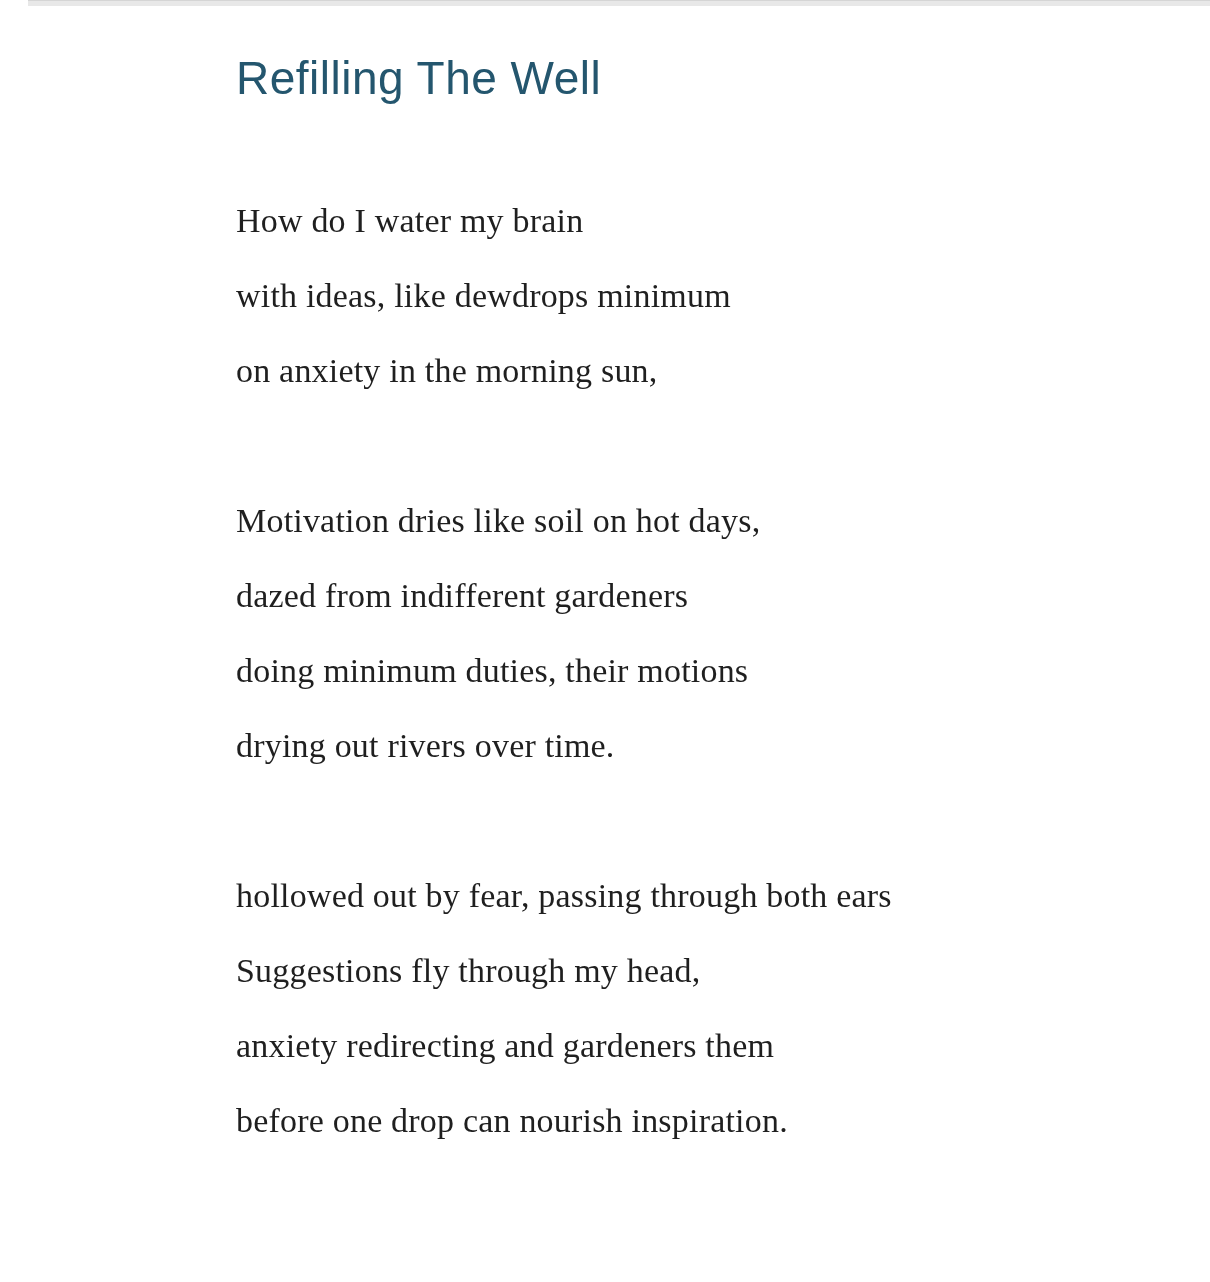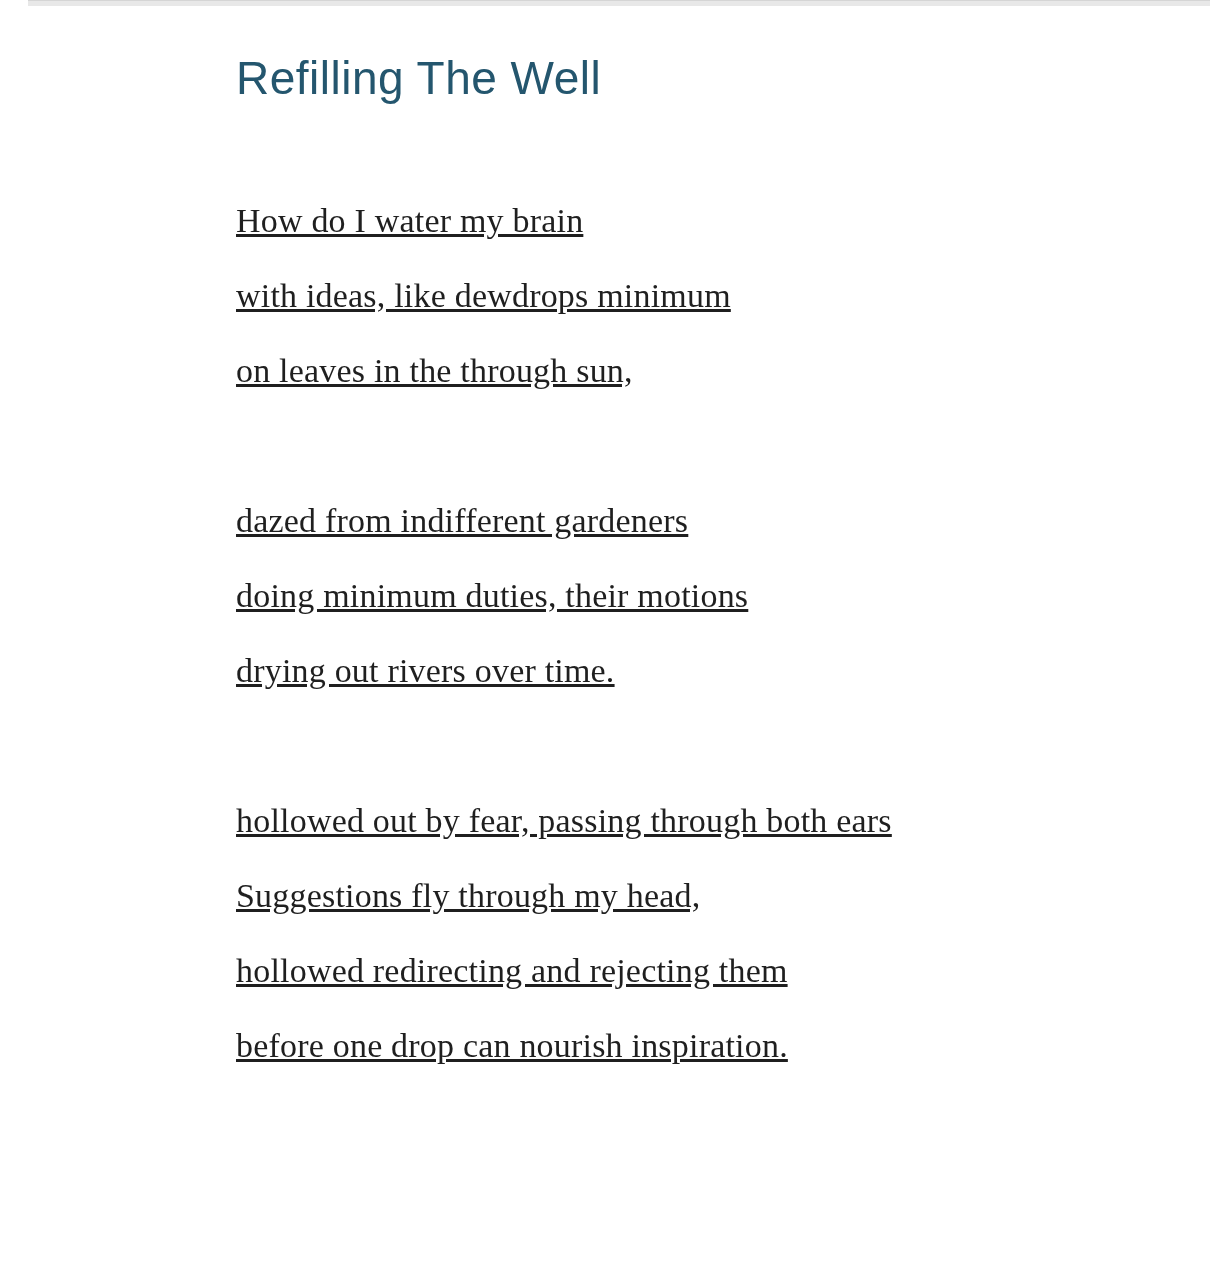--- a/index.html
+++ b/index.html
@@ -42,21 +42,20 @@
   .poem {
     position: absolute;
     left: 208px;
     top: 183px;
     font-family: "Liberation Serif", serif;
     font-size: 34px;
     color: #1f1f1f;
   }
   .stanza {
     margin: 0 0 75px 0;
-    text-decoration: underline;
   }
   .poem-line {
     height: 75px;
     line-height: 75px;
     white-space: nowrap;
     letter-spacing: 0.2px;
   }
 </style>
 </head>
 <body>
@@ -65,31 +64,32 @@
 
   <div class="top-strip"></div>
 
   <h1 class="page-title">Refilling The Well</h1>
 
   <div class="poem">
 
     <div class="stanza">
       <div class="poem-line">How do I water my brain</div>
       <div class="poem-line">with ideas, like dewdrops minimum</div>
-      <div class="poem-line">on leaves in the through sun,</div>
+      <div class="poem-line">on anxiety in the morning sun,</div>
     </div>
 
     <div class="stanza">
+      <div class="poem-line">Motivation dries like soil on hot days,</div>
       <div class="poem-line">dazed from indifferent gardeners</div>
       <div class="poem-line">doing minimum duties, their motions</div>
       <div class="poem-line">drying out rivers over time.</div>
     </div>
 
     <div class="stanza">
       <div class="poem-line">hollowed out by fear, passing through both ears</div>
       <div class="poem-line">Suggestions fly through my head,</div>
-      <div class="poem-line">hollowed redirecting and rejecting them</div>
+      <div class="poem-line">anxiety redirecting and gardeners them</div>
       <div class="poem-line">before one drop can nourish inspiration.</div>
     </div>
 
   </div>
 
 </div>
 
 </body></html>

